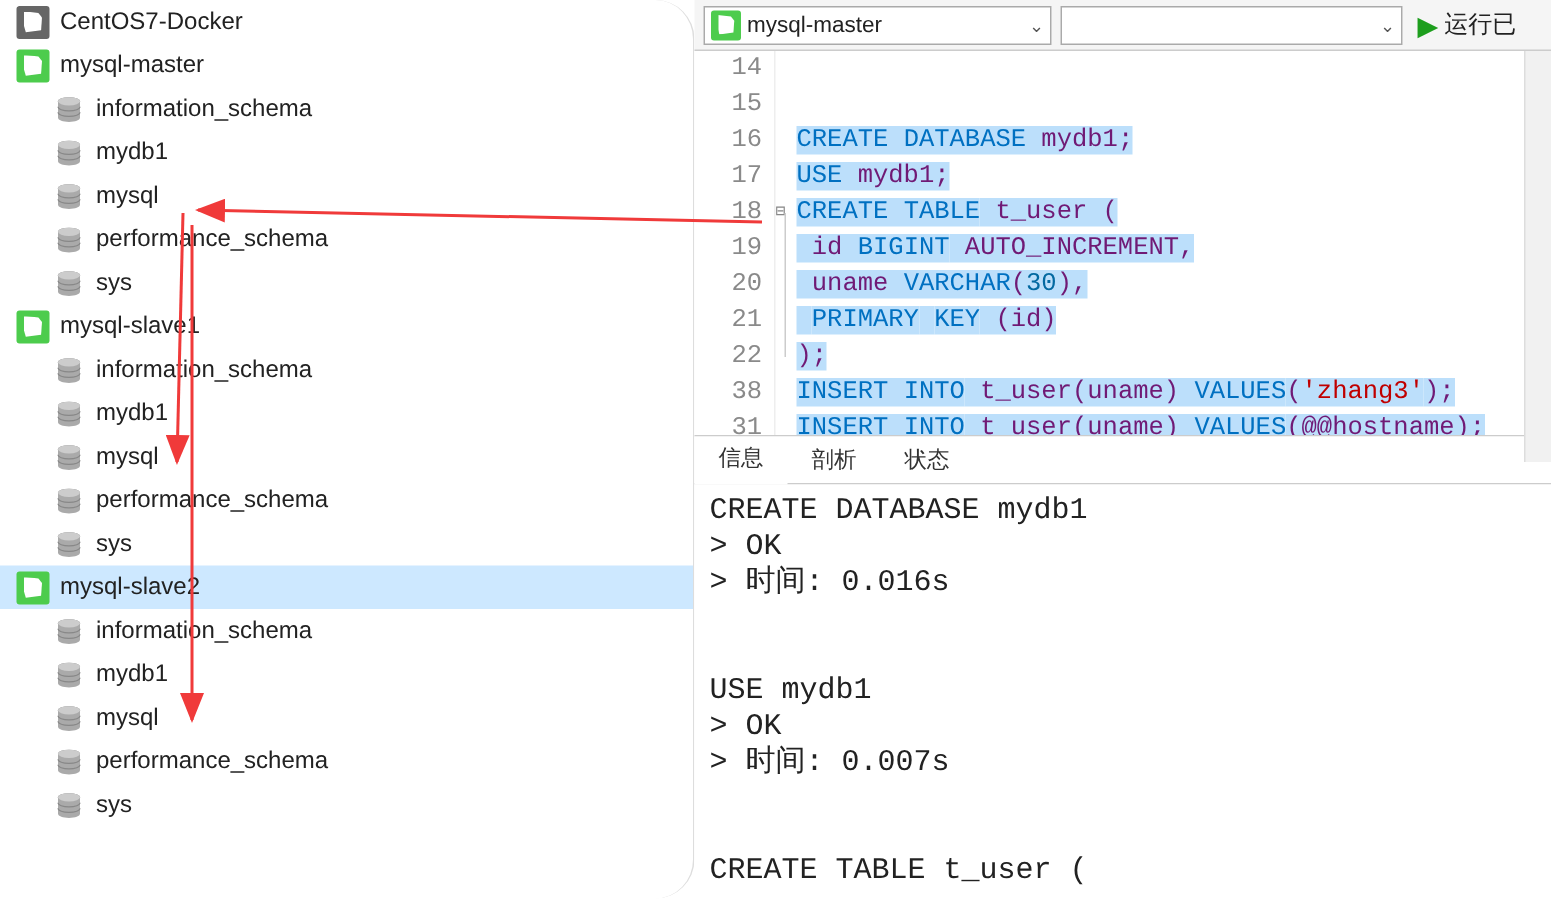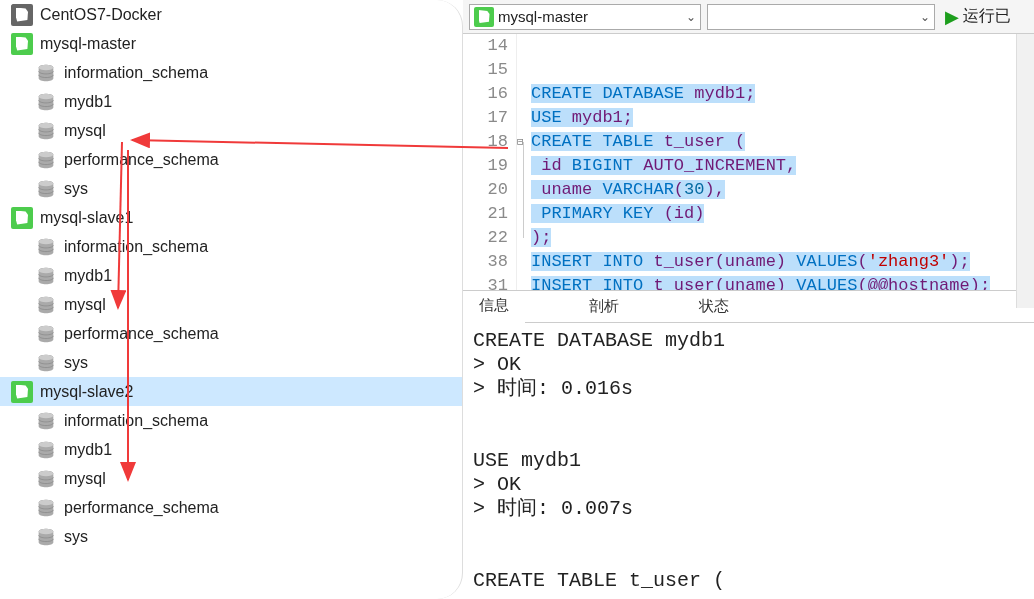--- a/index.html
+++ b/index.html
@@ -33,21 +33,21 @@
 .fold-col { width: 14px; position: relative; }
 .fold-mark { position: absolute; left: 0; top: 96px; font-size: 11px; color: #888; }
 .fold-line { position: absolute; left: 6px; top: 108px; width: 1px; height: 96px; background: #ccc; }
 .code { padding-left: 0; white-space: pre; }
 .code-line { height: 24px; }
 .hl { background: #bcdffb; }
 .kw-blue { color: #0070c1; }
 .kw-black { color: #701a75; }
 .kw-red { color: #c00000; text-align: right; }
 .kw-num { color: #0369a1; }
-.result-tabs { height: 32px; display: flex; align-items: center; border-bottom: 1px solid #ccc; background: #fff; font-size: 15px; gap: 48px; }
+.result-tabs { height: 32px; display: flex; align-items: center; border-bottom: 1px solid #ccc; background: #fff; font-size: 15px; }
 .result-tab { padding: 6px 16px; cursor: pointer; color: #333; }
 .result-tab.active { border-bottom: 2px solid #fff; font-weight: 500; }
 .result-body { font-family: Liberation Mono, monospace; font-size: 20px; line-height: 24px; padding: 6px 10px; background: #fff; color: #222; white-space: pre; }
 .arrows { position: absolute; top: 0; left: 0; pointer-events: none; }
 .vsplit { position: absolute; right: 0; top: 34px; width: 18px; height: 274px; background: #f1f1f1; border-left: 1px solid #ddd; }
 </style>
 </head>
 <body>
 
 <div class="container">

